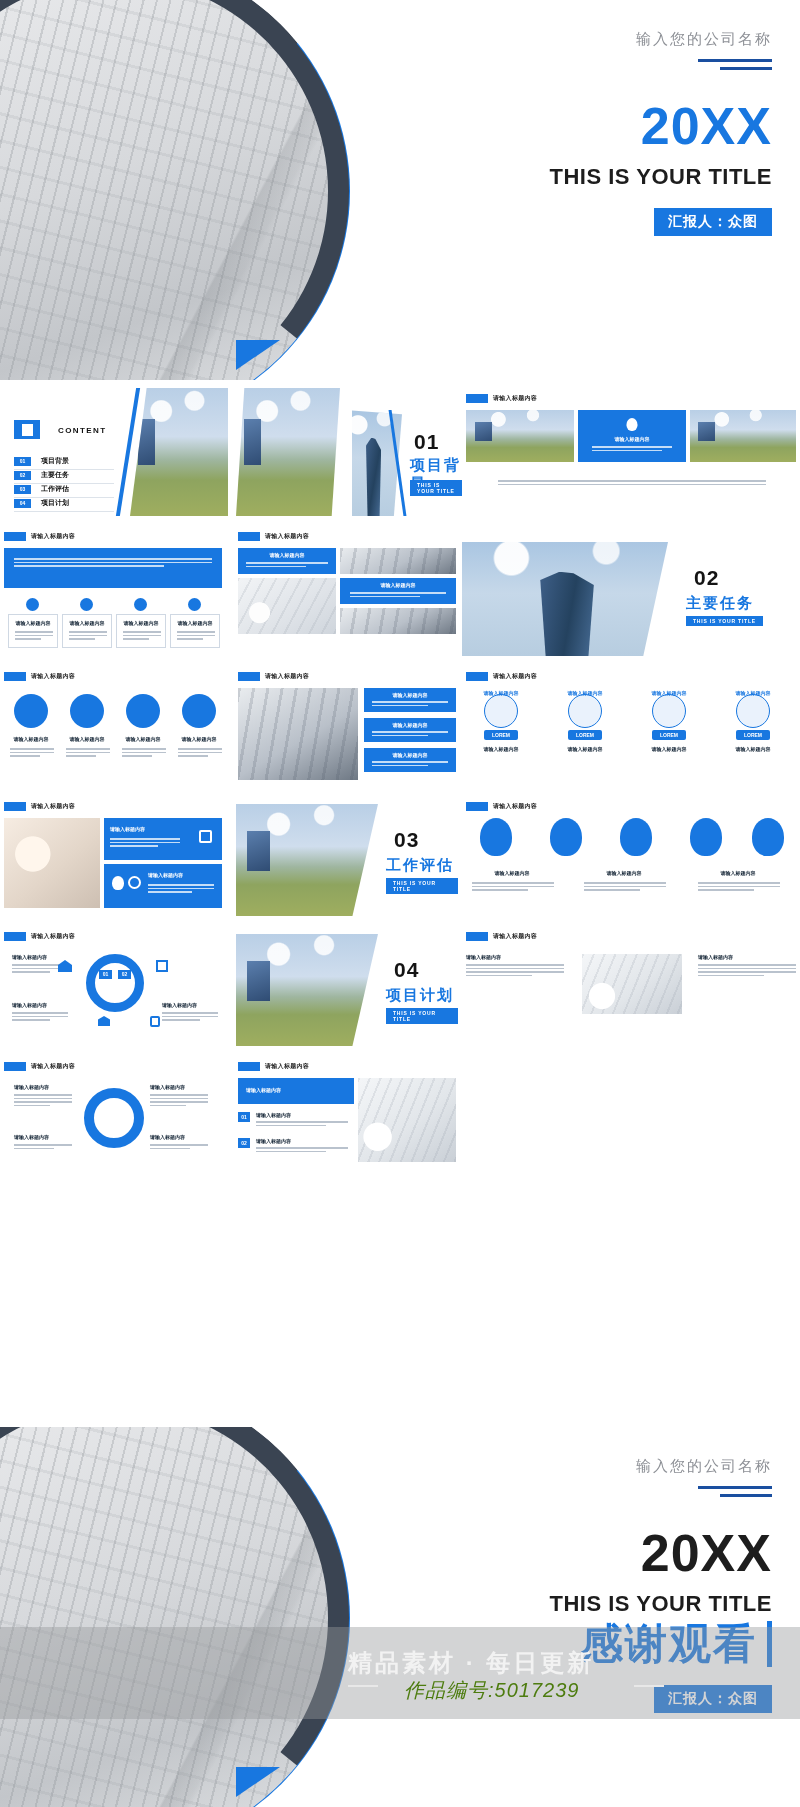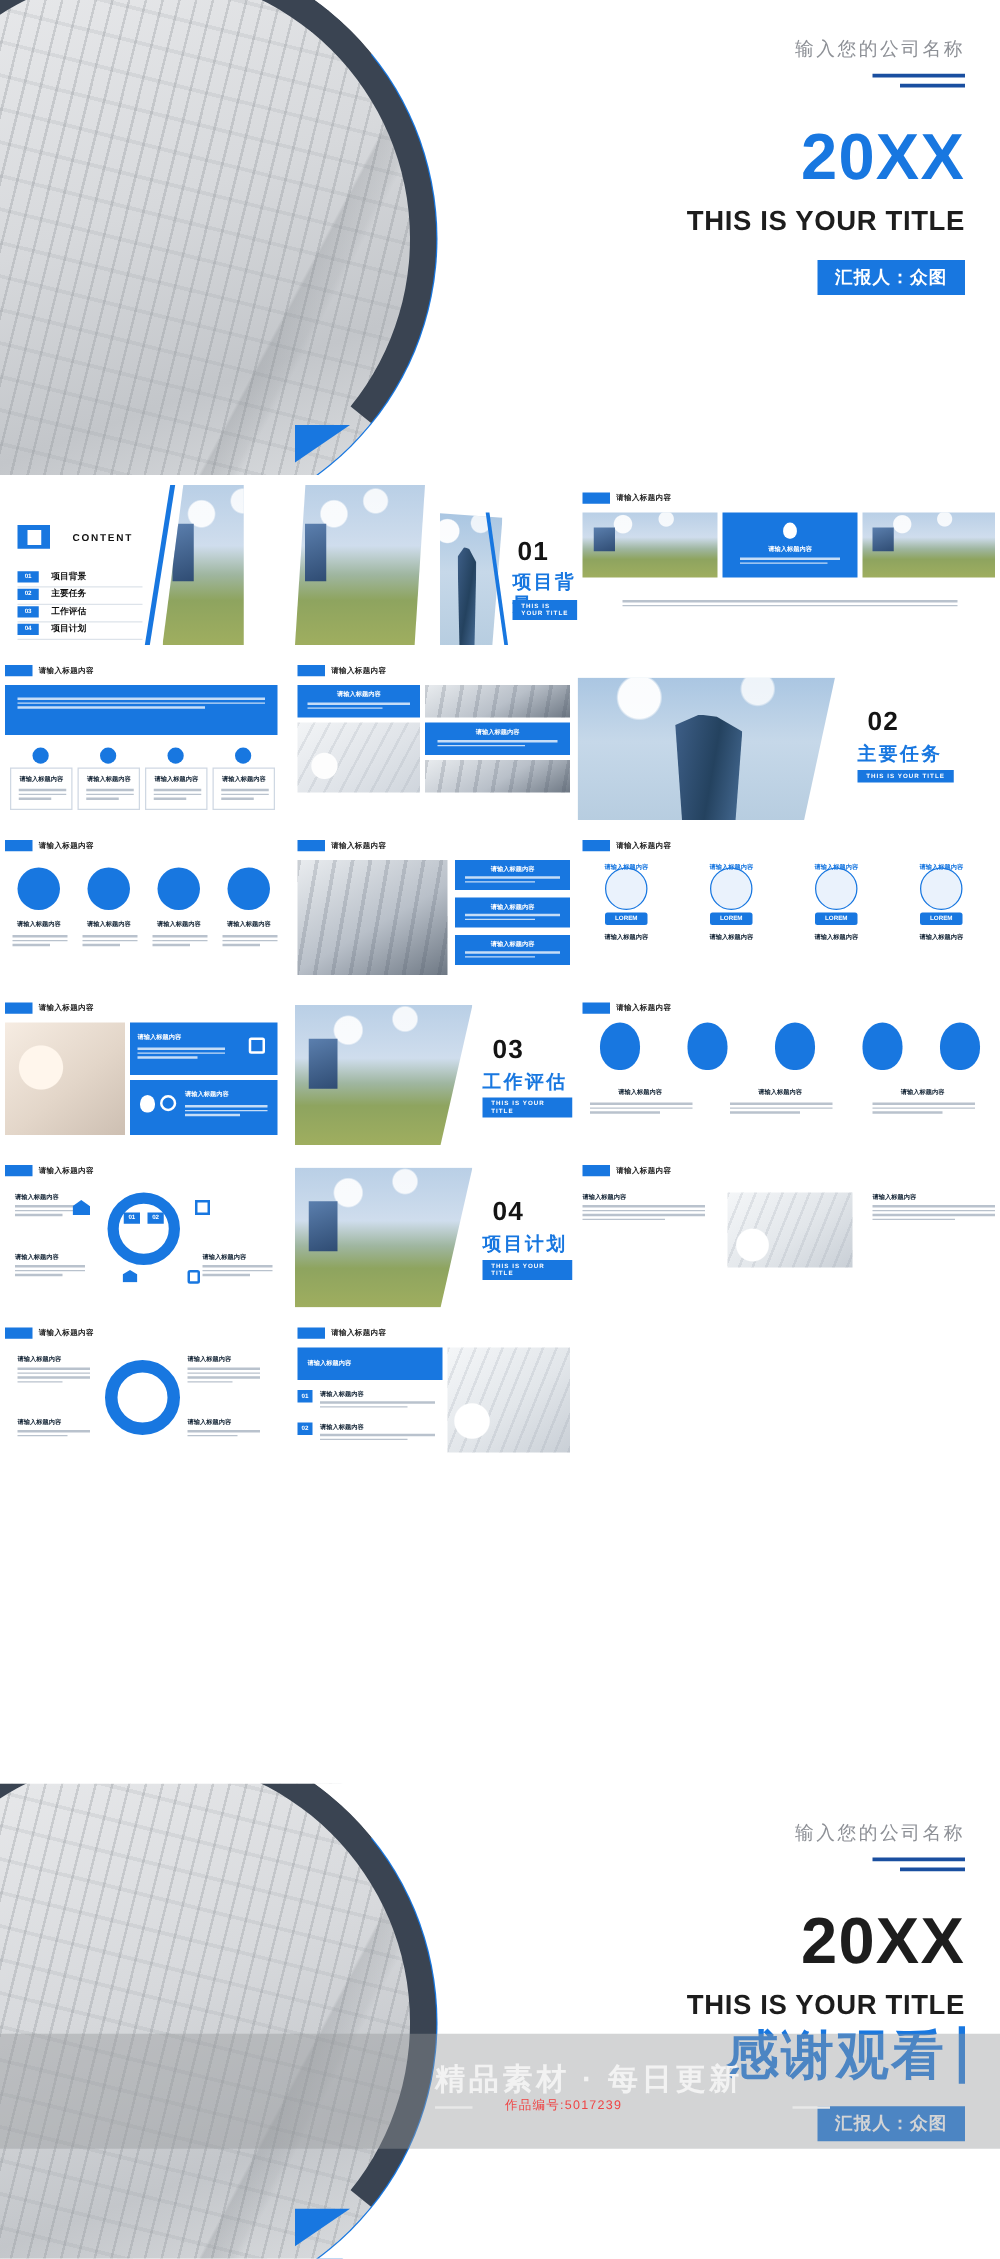--- a/index.html
+++ b/index.html
@@ -144,21 +144,21 @@
   .c-row { position:absolute; display:flex; align-items:center; gap:10px; width:100px; border-bottom:1px solid #dde3ea; padding-bottom:3px; }
   .c-row .n { width:17px; height:9px; background:#1877e0; color:#fff; font-size:5px; font-weight:bold; display:flex; align-items:center; justify-content:center; }
   .c-row .t { font-size:7px; font-weight:bold; color:#111; }
 
   
   #watermark { position:absolute; left:0; top:1627px; width:800px; height:92px; pointer-events:none; }
   .wm-band { position:absolute; left:0; top:0; width:800px; height:92px; background:rgba(150,152,155,.42); }
   .wm-logo { position:absolute; left:150px; top:14px; font-size:38px; font-weight:bold; color:#fff;
              letter-spacing:2px; -webkit-text-stroke:1px #cfcfcf; }
   .wm-tag { position:absolute; left:348px; top:20px; font-size:24px; color:#f2f2f2; letter-spacing:3px; font-weight:bold;}
-  .wm-id { position:absolute; left:404px; top:50px; font-size:10px; color:#ef4444; letter-spacing:1px; }
+  .wm-id { position:absolute; left:404px; top:50px; font-size:20px; color:#4d7c0f; letter-spacing:1px;font-style:italic; }
   .wm-dash { position:absolute; top:58px; height:2px; background:#e8e8e8; }
 </style>
 </head>
 <body>
 
 <div class="hero" id="hero-cover">
   <div class="hero-photo"></div>
   <div class="hero-arc"></div>
   <div class="hero-arc2"></div>
   <div class="hero-circle-mask"></div>
@@ -171,21 +171,21 @@
         <i></i>
       </div>
     <div class="hero-year">20XX</div>
     <div class="hero-sub">THIS IS YOUR TITLE</div>
     <div class="hero-badge">汇报人：众图</div>
   </div>
 </div>
 
 <div id="grid">
 
-  <div class="slide" style="left:0; top:8px; width:195px; height:128px;">
+  <div class="slide" style="left:0; top:8px; width:228px; height:128px;">
     <div class="content-ico" style="left:14px; top:32px;">
         <b></b>
       </div>
     <div class="content-word" style="left:58px; top:38px;">CONTENT</div>
     <div class="c-row" style="left:14px; top:68px;">
       <span class="n">01</span>
       <span class="t">项目背景</span>
     </div>
     <div class="c-row" style="left:14px; top:82px;">
       <span class="n">02</span>

